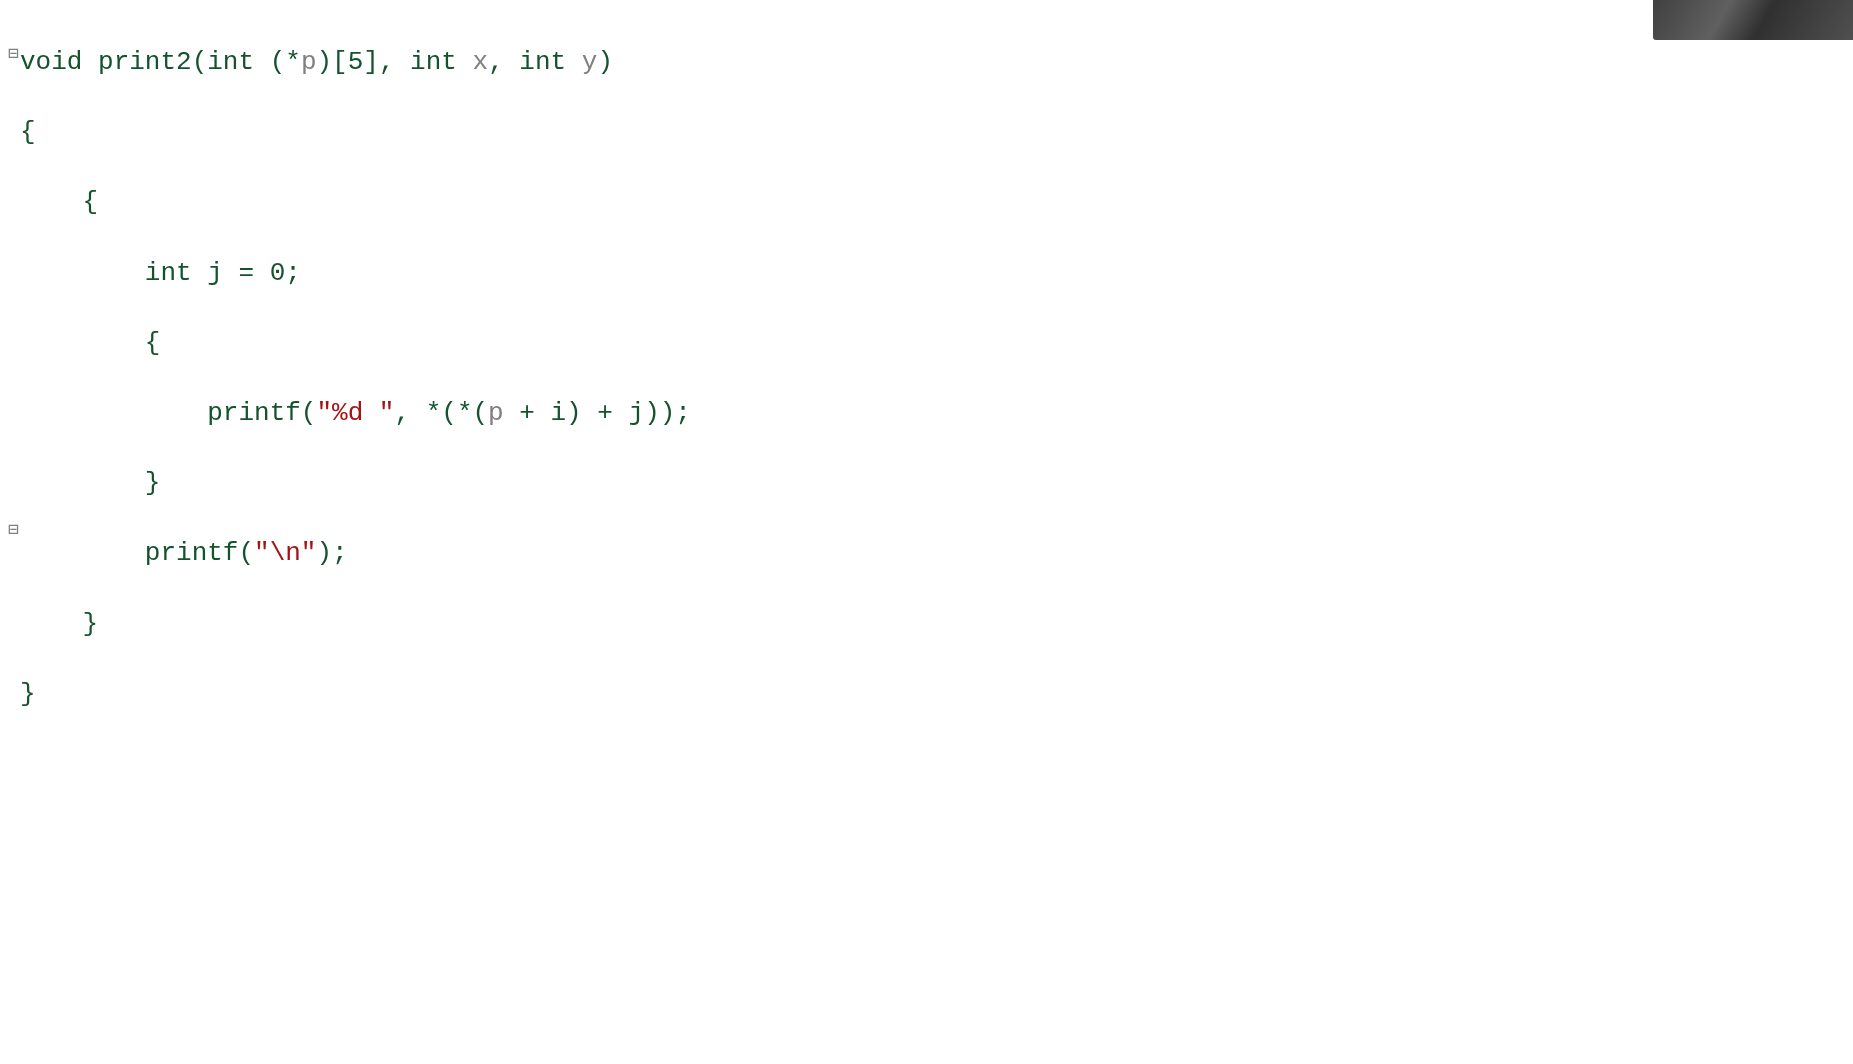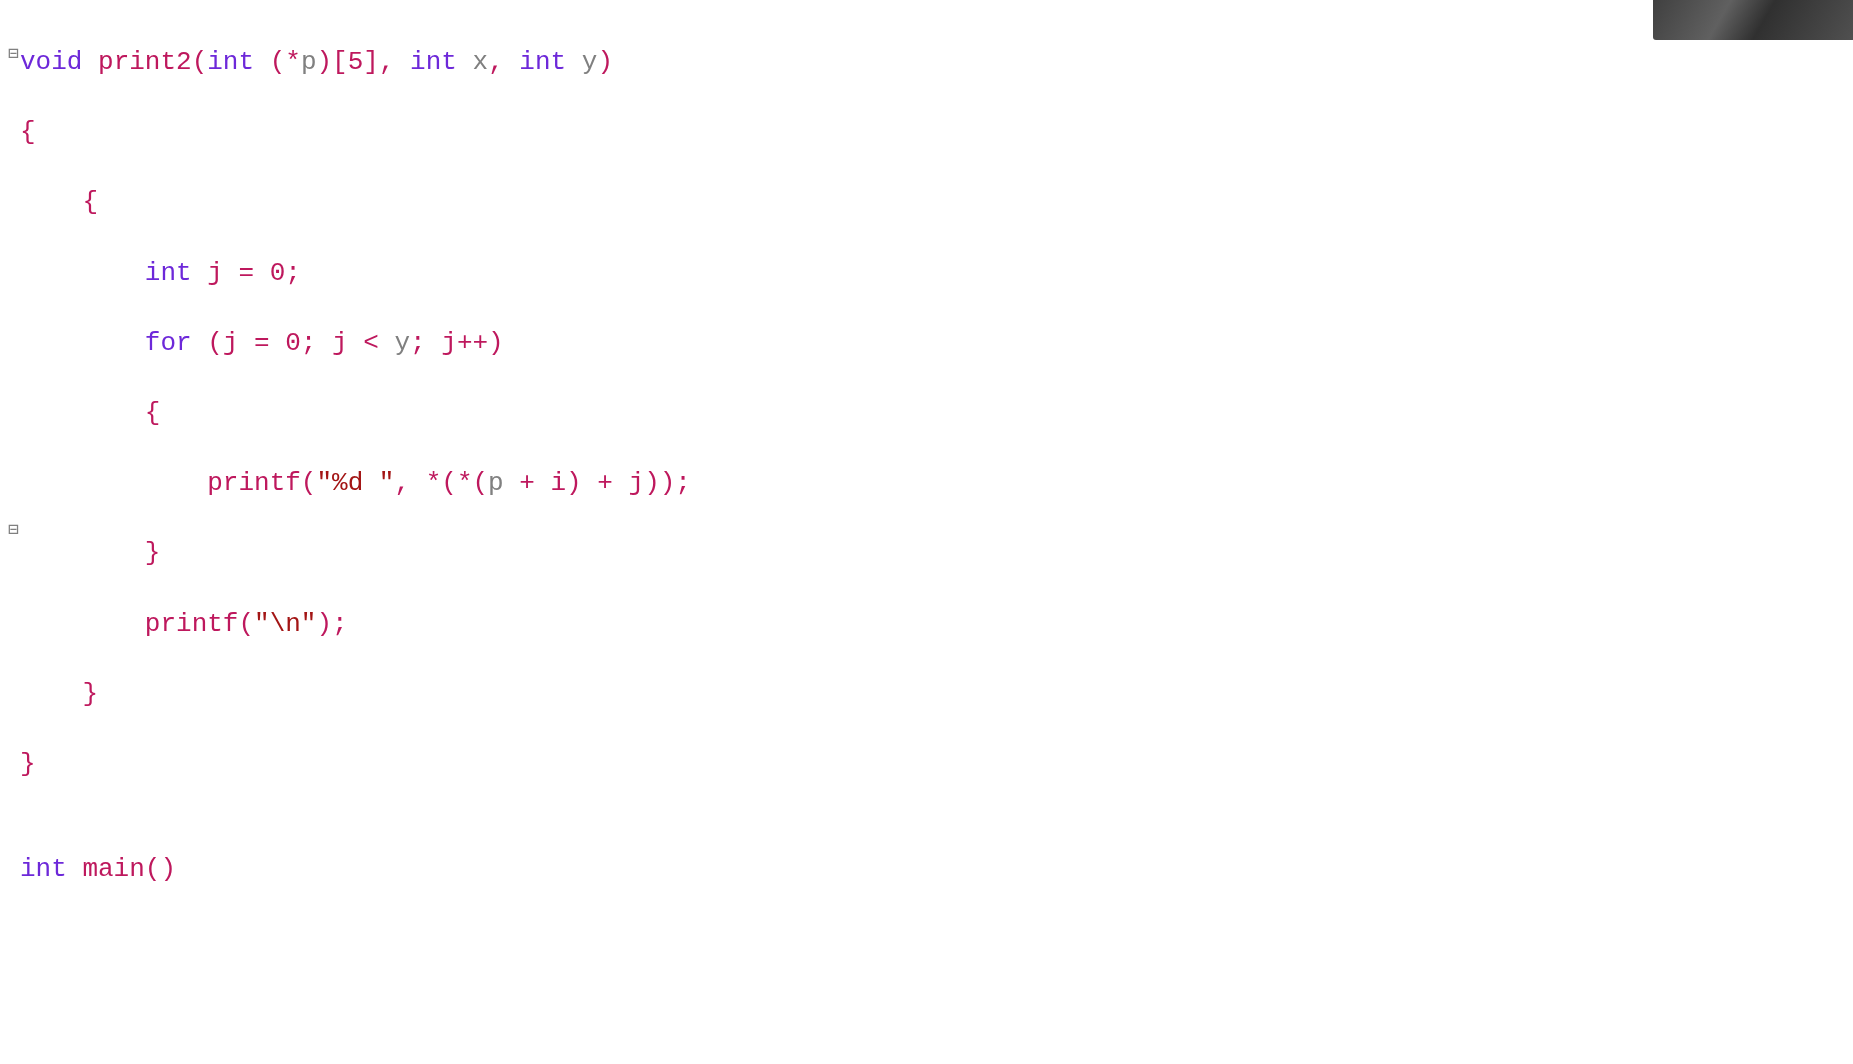--- a/index.html
+++ b/index.html
@@ -25,51 +25,50 @@
     .fold-marker {
       position: absolute;
       left: 8px;
       color: #808080;
       font-size: 18px;
       user-select: none;
     }
     .code-line {
       padding-left: 14px;
     }
-    .kw { color: #6d28d9; }
+    .kw { color: #14532d; }
     .param { color: #808080; }
     .str { color: #a31515; }
-    .plain { color: #be185d; }
+    .plain { color: #14532d; }
     .webcam-thumb {
       position: absolute;
       top: 0;
       right: 0;
       width: 200px;
       height: 40px;
       background: linear-gradient(120deg, #404040 0%, #606060 35%, #303030 55%, #505050 100%);
       border-bottom-left-radius: 3px;
     }
   </style>
 </head>
 <body>
 
 <div class="editor">
 <span class="fold-marker" style="top:42px;">⊟</span><div class="code-line"><span class="kw">void</span><span class="plain"> print2(</span><span class="kw">int</span><span class="plain"> (*</span><span class="param">p</span><span class="plain">)[5], </span><span class="kw">int</span><span class="plain"> </span><span class="param">x</span><span class="plain">, </span><span class="kw">int</span><span class="plain"> </span><span class="param">y</span><span class="plain">)</span></div>
 <div class="code-line"><span class="plain">{</span></div>
 <div class="code-line"><span class="plain">    {</span></div>
 <div class="code-line"><span class="kw">        int</span><span class="plain"> j = 0;</span></div>
-<div class="code-line"><span class="kw">        for</span><span class="plain"> (j = 0; j &lt; </span><span class="param">y</span><span class="plain">; j++)</span></div>
 <div class="code-line"><span class="plain">        {</span></div>
 <div class="code-line"><span class="plain">            printf(</span><span class="str">"%d "</span><span class="plain">, *(*(</span><span class="param">p</span><span class="plain"> + i) + j));</span></div>
 <div class="code-line"><span class="plain">        }</span></div>
 <div class="code-line"><span class="plain">        printf(</span><span class="str">"\n"</span><span class="plain">);</span></div>
 <div class="code-line"><span class="plain">    }</span></div>
 <div class="code-line"><span class="plain">}</span></div>
 <div class="code-line"><span class="plain"></span></div>
-<span class="fold-marker" style="top:518px;">⊟</span><div class="code-line"><span class="kw">int</span><span class="plain"> main()</span></div>
+<span class="fold-marker" style="top:518px;">⊟</span>
 <div class="code-line"></div>
 
 <div class="code-line"><span class="plain"></span></div>
 
 
 
 
 </div>
 
 <div class="webcam-thumb"></div>

